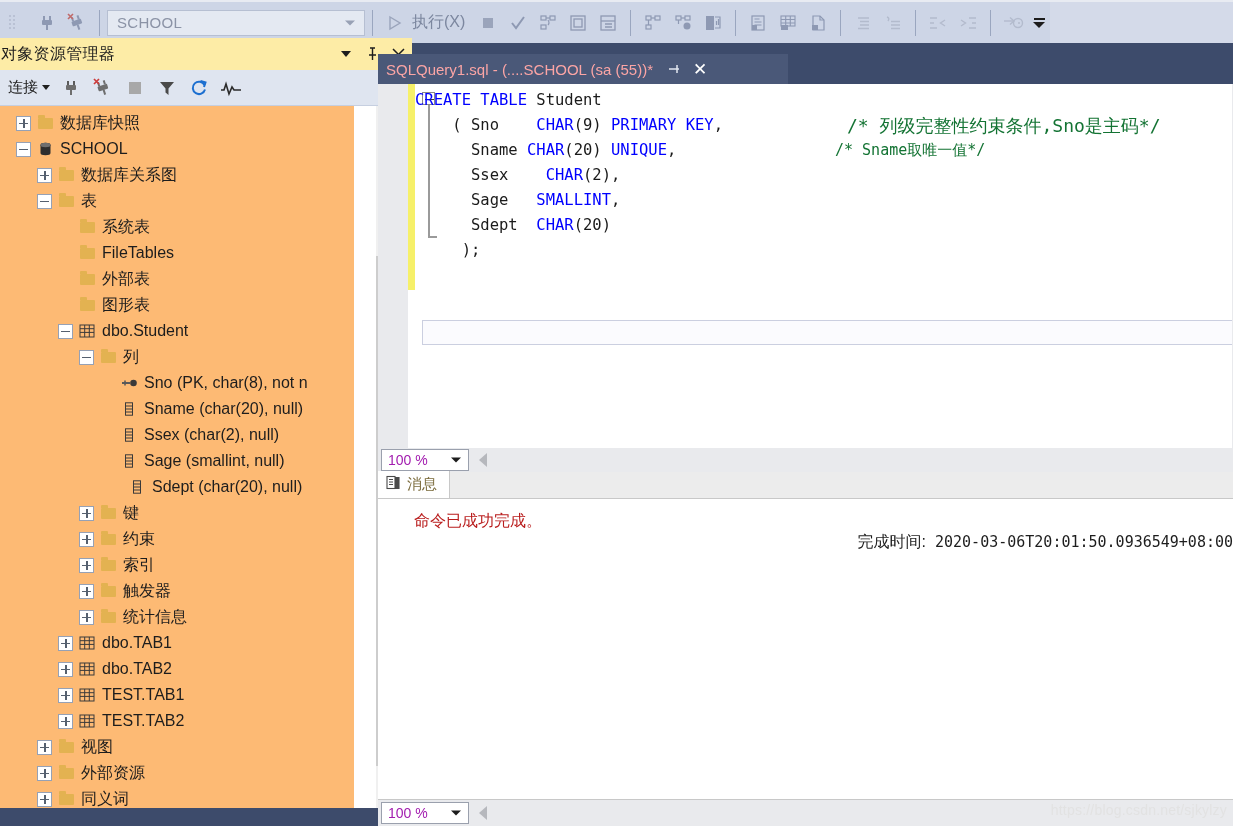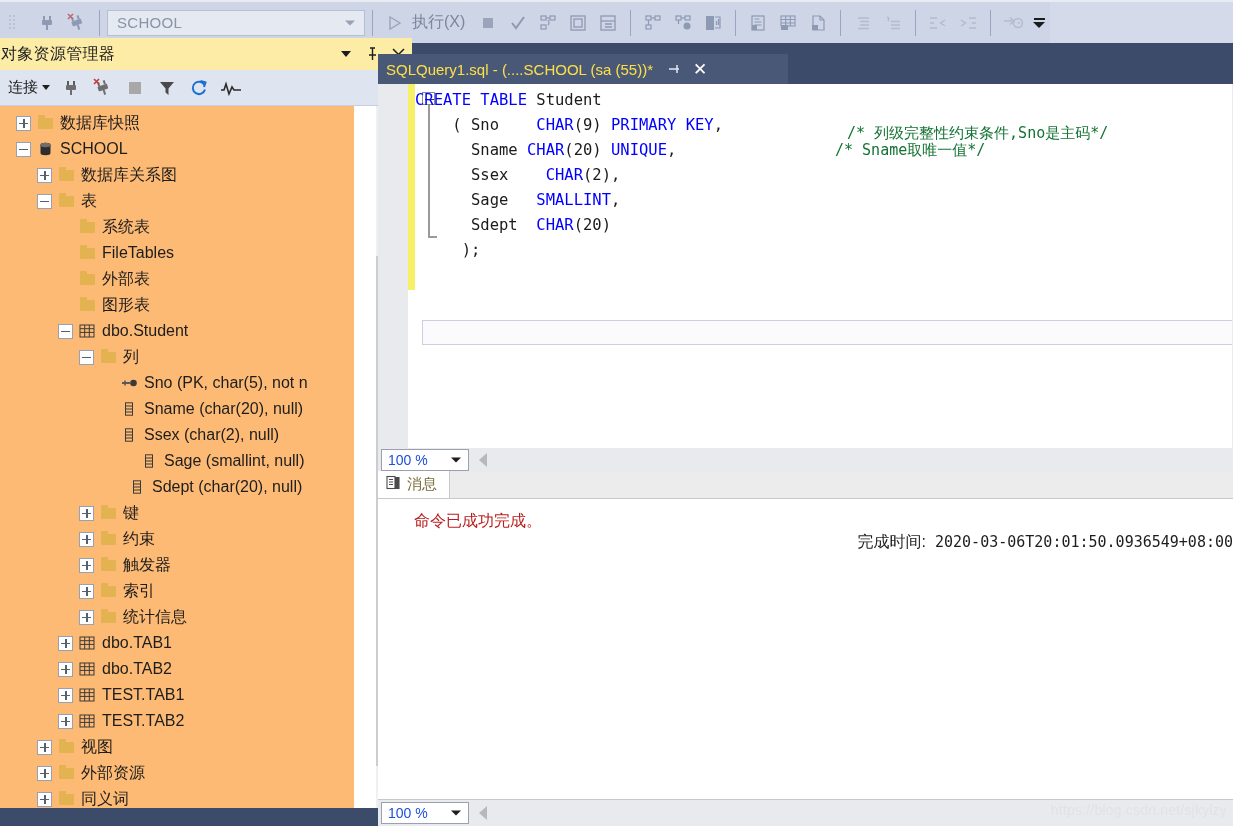--- a/index.html
+++ b/index.html
@@ -149,21 +149,21 @@
     position:absolute;left:0;bottom:0;width:18px;height:18px;
     display:flex;align-items:center;justify-content:center;
   }
 
   
   .tabstrip {
     position:absolute; left:378px; top:54px; width:410px; height:30px;
     background:#4a5878;
     display:flex; align-items:center; padding-left:8px;
   }
-  .tab-label { font-size:15px; color:#fde047; white-space:nowrap; }
+  .tab-label { font-size:15px; color:#fca5a5; white-space:nowrap; }
   .tab-pin { margin-left:14px; color:#dfe3ec; display:flex;align-items:center; }
   .tab-close { margin-left:12px; color:#ffffff; font-size:17px; line-height:1; }
 
   
   .editor {
     position:absolute; left:378px; top:84px; width:855px; height:364px;
     background:#ffffff; overflow:hidden;
   }
   .ed-gutter {
     position:absolute; left:0; top:0; width:30px; height:364px; background:#e9eaed;
@@ -203,21 +203,21 @@
 
   
   .zoombar {
     position:absolute; left:378px; top:448px; width:855px; height:24px;
     background:#e9eaed; display:flex; align-items:center;
   }
   .zoom-combo {
     width:88px; height:22px; background:#ffffff; border:1px solid #9aa0ad;
     display:flex; align-items:center; position:relative; margin-left:3px;
   }
-  .zoom-combo .zval { font-size:14px; color:#1d4ed8; padding-left:6px; }
+  .zoom-combo .zval { font-size:14px; color:#a21caf; padding-left:6px; }
   .zoom-combo .zarrow {
     position:absolute; right:7px; top:50%; transform:translateY(-50%);
     width:0;height:0;border-left:5px solid transparent;border-right:5px solid transparent;
     border-top:5px solid #1d1d1d;
   }
   .zleft-tri {
     margin-left:10px; width:0;height:0;
     border-top:7px solid transparent;border-bottom:7px solid transparent;
     border-right:8px solid #b6b8bd;
   }
@@ -603,21 +603,21 @@
         </div>
         <div class="node" style="padding-left: 100px;">
           <span class="exp-space"></span>
           <span class="ic">
             <svg width="17" height="12" viewBox="0 0 17 12">
               <path d="M1 6 h8" stroke="#5a5a5a" stroke-width="2"></path>
               <path d="M4 3.5 v5" stroke="#5a5a5a" stroke-width="1.6"></path>
               <circle cx="12.5" cy="6" r="3.3" fill="#3a3a3a"></circle>
             </svg>
           </span>
-          <span class="node-label">Sno (PK, char(5), not n</span>
+          <span class="node-label">Sno (PK, char(8), not n</span>
         </div>
         <div class="node" style="padding-left: 100px;">
           <span class="exp-space"></span>
           <span class="ic">
             <svg width="10" height="14" viewBox="0 0 10 14" stroke="#3a3a3a" fill="none" stroke-width="1">
               <rect x="1.5" y="0.8" width="7" height="12.4"></rect>
               <path d="M1.5 4 h7 M1.5 7 h7 M1.5 10 h7"></path>
             </svg>
           </span>
           <span class="node-label">Sname (char(20), null)</span>
@@ -625,21 +625,21 @@
         <div class="node" style="padding-left: 100px;">
           <span class="exp-space"></span>
           <span class="ic">
             <svg width="10" height="14" viewBox="0 0 10 14" stroke="#3a3a3a" fill="none" stroke-width="1">
               <rect x="1.5" y="0.8" width="7" height="12.4"></rect>
               <path d="M1.5 4 h7 M1.5 7 h7 M1.5 10 h7"></path>
             </svg>
           </span>
           <span class="node-label">Ssex (char(2), null)</span>
         </div>
-        <div class="node" style="padding-left: 100px; margin-left: 20px;">
+        <div class="node" style="padding-left: 100px;">
           <span class="exp-space"></span>
           <span class="ic">
             <svg width="10" height="14" viewBox="0 0 10 14" stroke="#3a3a3a" fill="none" stroke-width="1">
               <rect x="1.5" y="0.8" width="7" height="12.4"></rect>
               <path d="M1.5 4 h7 M1.5 7 h7 M1.5 10 h7"></path>
             </svg>
           </span>
           <span class="node-label">Sage (smallint, null)</span>
         </div>
         <div class="node" style="padding-left: 100px; margin-left: 8px;">
@@ -664,28 +664,28 @@
           <span class="ic">
             <span class="folder"></span>
           </span>
           <span class="node-label">约束</span>
         </div>
         <div class="node" style="padding-left: 79px;">
           <span class="exp plus"></span>
           <span class="ic">
             <span class="folder"></span>
           </span>
+          <span class="node-label">索引</span>
+        </div>
+        <div class="node" style="padding-left: 79px;">
+          <span class="exp plus"></span>
+          <span class="ic">
+            <span class="folder"></span>
+          </span>
           <span class="node-label">触发器</span>
-        </div>
-        <div class="node" style="padding-left: 79px;">
-          <span class="exp plus"></span>
-          <span class="ic">
-            <span class="folder"></span>
-          </span>
-          <span class="node-label">索引</span>
         </div>
         <div class="node" style="padding-left: 79px;">
           <span class="exp plus"></span>
           <span class="ic">
             <span class="folder"></span>
           </span>
           <span class="node-label">统计信息</span>
         </div>
         <div class="node" style="padding-left: 58px;">
           <span class="exp plus"></span>
@@ -778,21 +778,21 @@
   <div class="editor">
     <div class="ed-gutter"></div>
     <div class="ed-change"></div>
     <div class="ed-fold">
       <div class="fold-box"></div>
       <div class="fold-line"></div>
       <div class="fold-elbow"></div>
     </div>
     <div class="code" id="code">
         <div class="cline"><span class="kw">CREATE TABLE </span><span class="txt">Student</span></div>
-        <div class="cline"><span class="txt">    ( Sno    </span><span class="kw">CHAR</span><span class="txt">(9)</span><span class="kw"> PRIMARY KEY</span><span class="txt">,</span><span class="cmt" style="position: absolute; left: 432px; top: 0px; font-size: 15px; margin-top: 8px;">/* 列级完整性约束条件,Sno是主码*/</span></div>
+        <div class="cline"><span class="txt">    ( Sno    </span><span class="kw">CHAR</span><span class="txt">(9)</span><span class="kw"> PRIMARY KEY</span><span class="txt">,</span><span class="cmt" style="position: absolute; left: 432px; top: 0px; font-size: 18px;">/* 列级完整性约束条件,Sno是主码*/</span></div>
         <div class="cline"><span class="txt">      Sname </span><span class="kw">CHAR</span><span class="txt">(20) </span><span class="kw">UNIQUE</span><span class="txt">,</span><span class="cmt" style="position: absolute; left: 420px; top: 0px; font-size: 15px;">/* Sname取唯一值*/</span></div>
         <div class="cline"><span class="txt">      Ssex    </span><span class="kw">CHAR</span><span class="txt">(2),</span></div>
         <div class="cline"><span class="txt">      Sage   </span><span class="kw">SMALLINT</span><span class="txt">,</span></div>
         <div class="cline"><span class="txt">      Sdept  </span><span class="kw">CHAR</span><span class="txt">(20)</span></div>
         <div class="cline"><span class="txt">     );</span></div>
       </div>
     <div class="curline"></div>
     <div class="ed-right-edge"></div>
   </div>
 

